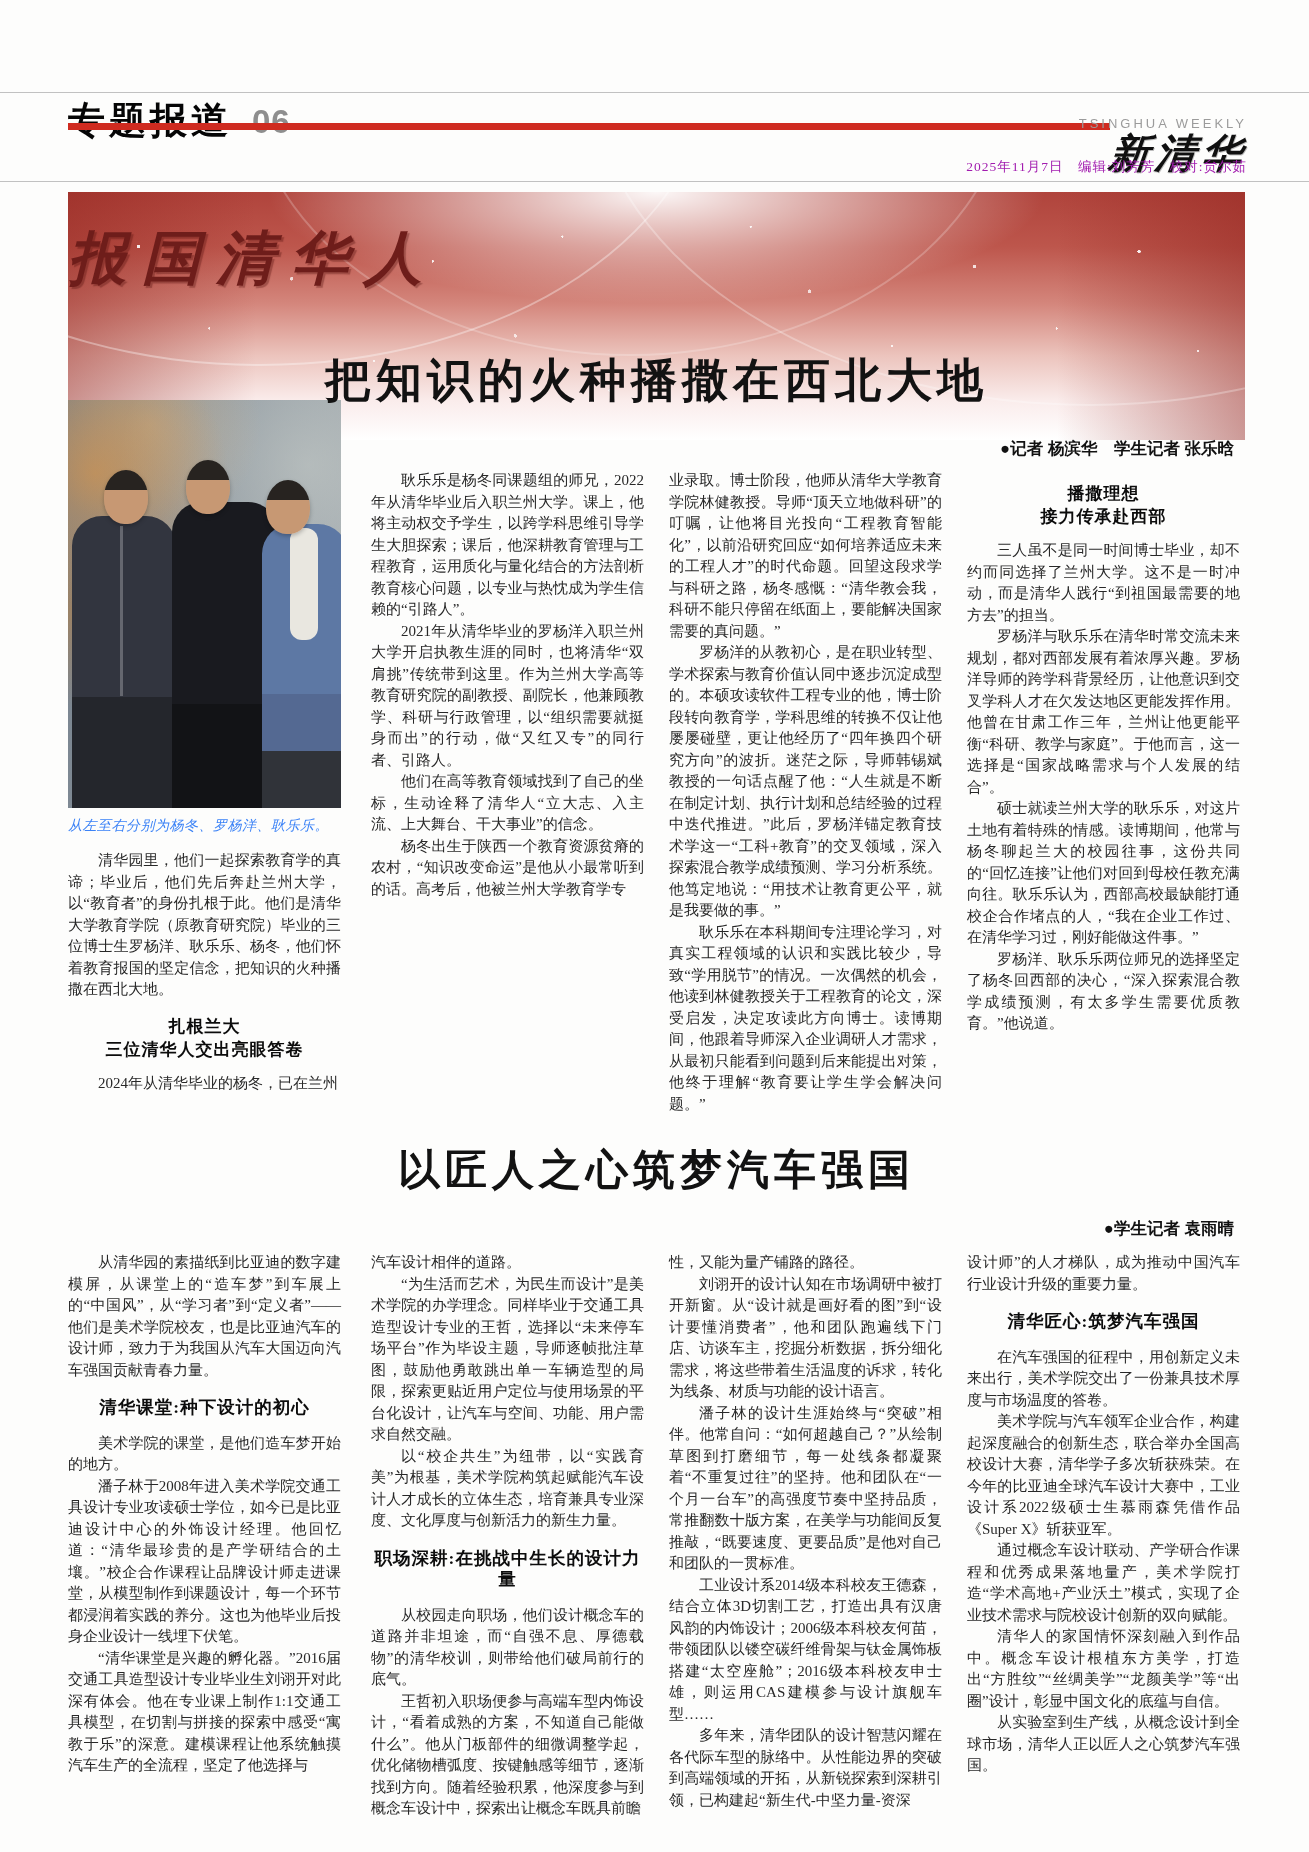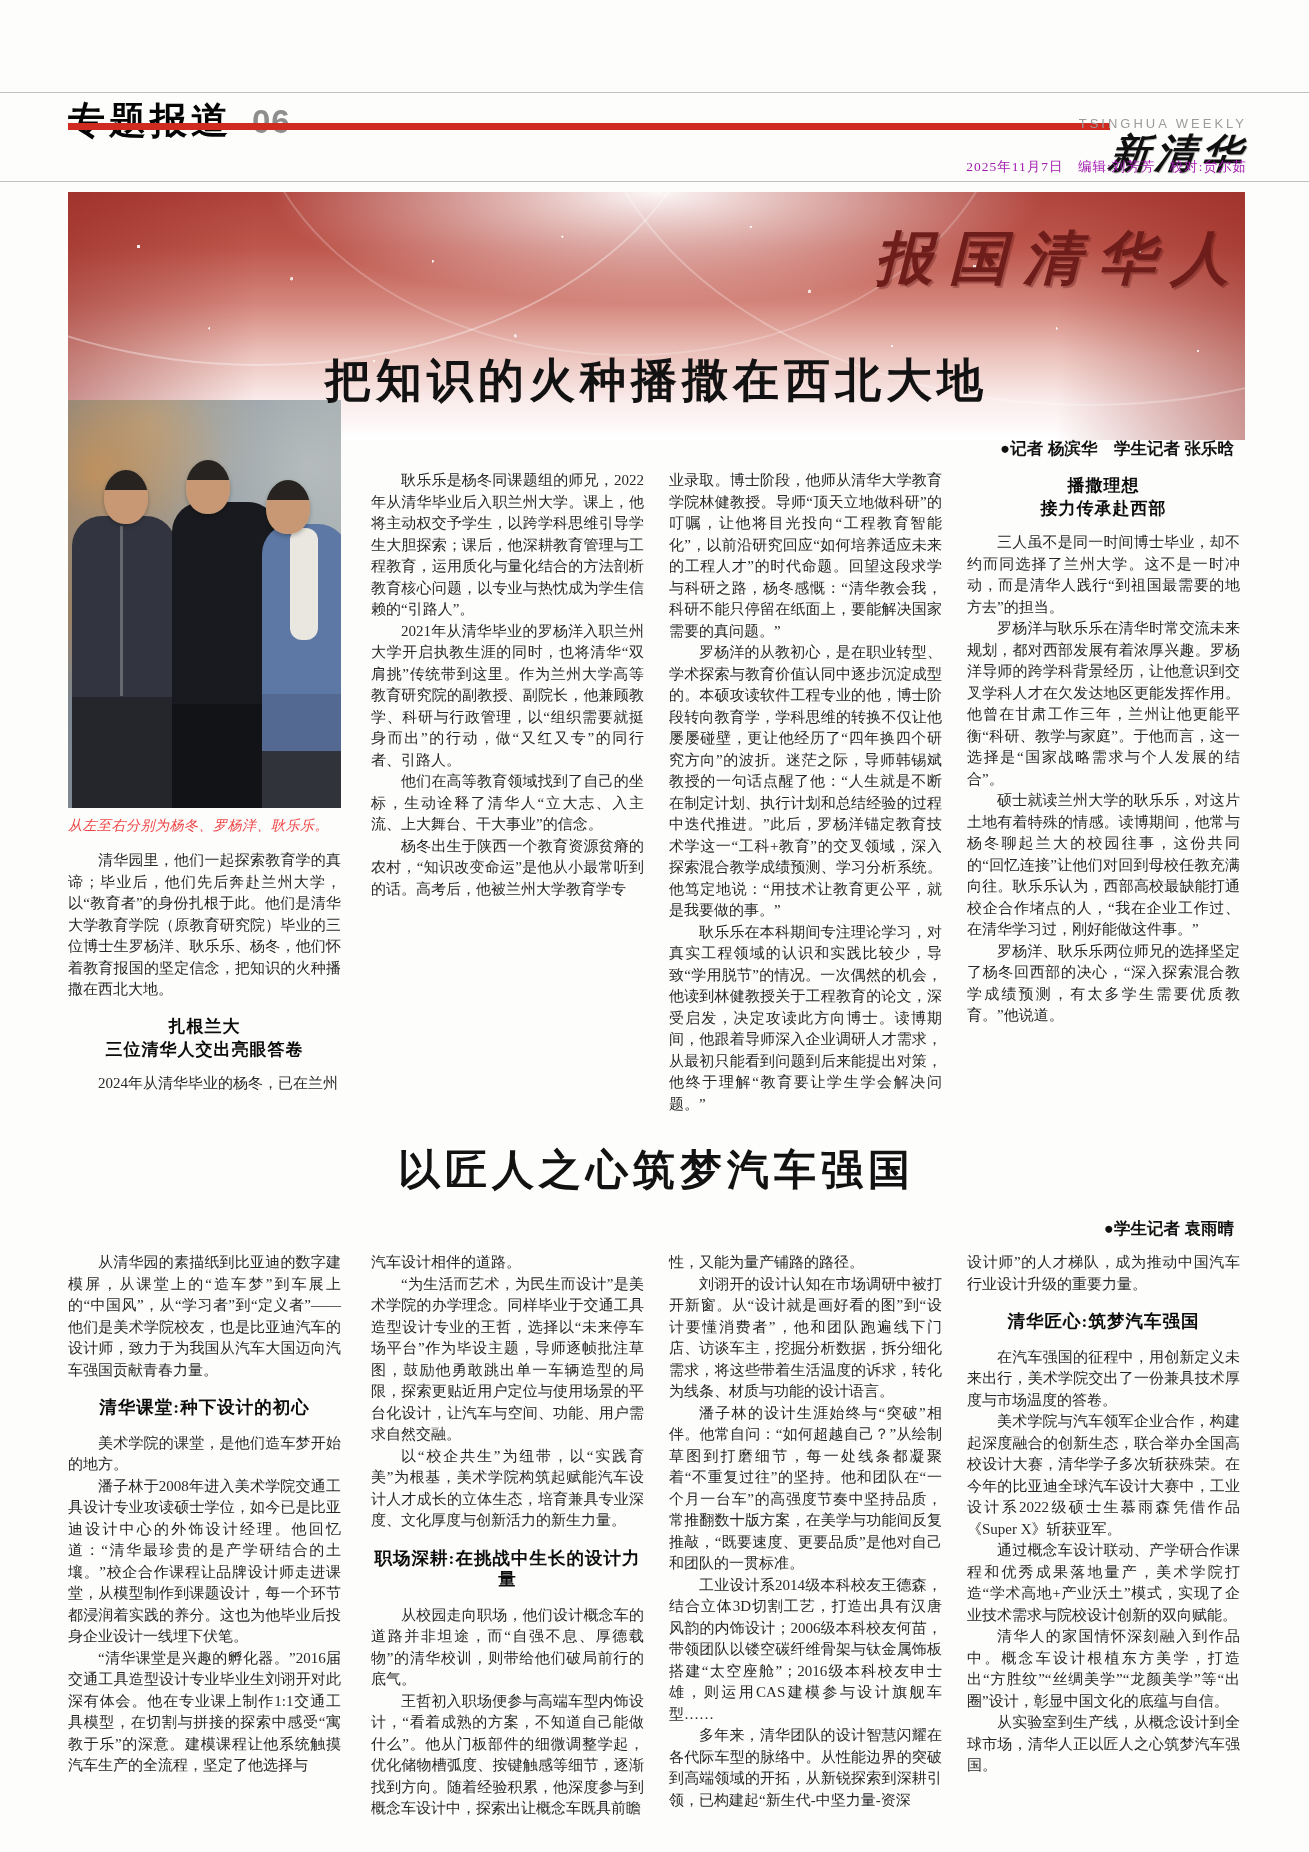--- a/index.html
+++ b/index.html
@@ -39,21 +39,21 @@
       radial-gradient(circle 3px at 77% 30%, rgba(255,255,255,.8) 55%, transparent 60%),
       radial-gradient(circle 2px at 84% 55%, rgba(255,255,255,.85) 55%, transparent 60%),
       radial-gradient(circle 3px at 91% 24%, rgba(255,255,255,.9) 55%, transparent 60%),
       radial-gradient(circle 2px at 96% 64%, rgba(255,255,255,.8) 55%, transparent 60%),
       radial-gradient(circle 2px at 42% 18%, rgba(255,255,255,.9) 55%, transparent 60%),
       radial-gradient(circle 2px at 58% 14%, rgba(255,255,255,.9) 55%, transparent 60%);}
   .arc{position:absolute;border:2px solid rgba(255,255,255,.35);border-radius:50%;}
   .arc1{width:900px;height:600px;left:-260px;top:-430px;}
   .arc2{width:1000px;height:680px;left:520px;top:-470px;border-color:rgba(255,255,255,.28);}
   .arc3{width:760px;height:560px;left:180px;top:-400px;border-color:rgba(255,255,255,.22);}
-  .series-title{position:absolute;left:0;width:100%;top:28px;text-align:right;
+  .series-title{position:absolute;left:0;width:100%;top:28px;text-align:left;
     font-size:58px;font-weight:900;font-style:italic;letter-spacing:16px;color:#6e1d1a;
     text-shadow:2px 2px 1px rgba(80,15,12,.35);}
   .headline-1{position:absolute;left:68px;top:350px;width:1177px;text-align:center;z-index:3;
     font-size:46px;font-weight:900;letter-spacing:5px;color:#121212;}
   .byline{position:absolute;left:68px;width:1166px;text-align:right;z-index:3;
     font-family:"Liberation Sans","DejaVu Sans",sans-serif;font-weight:bold;font-size:16.5px;color:#111;}
   .byline-1{top:438px;}
   .headline-2{position:absolute;left:68px;top:1142px;width:1177px;text-align:center;
     font-size:42px;font-weight:900;letter-spacing:5px;color:#121212;}
   .byline-2{top:1218px;}
@@ -77,21 +77,21 @@
       background:linear-gradient(to bottom,#272320 0 37%, #c79873 37%);box-shadow:0 2px 4px rgba(0,0,0,.25);}
   .head-l{left:36px;top:70px;}
   .head-m{left:118px;top:60px;}
   .head-r{left:198px;top:80px;}
   .torso{position:absolute;bottom:0;border-radius:30px 30px 0 0;}
   .torso-l{left:4px;width:104px;height:292px;background:linear-gradient(to bottom,#32353f 0 62%,#24262c 62%);}
   .torso-l::before{content:"";position:absolute;left:48px;top:10px;width:3px;height:170px;background:rgba(255,255,255,.25);}
   .torso-m{left:104px;width:106px;height:306px;background:linear-gradient(to bottom,#191a1f 0 66%,#121316 66%);}
   .torso-r{left:194px;width:86px;height:284px;background:linear-gradient(to bottom,#5d78a4 0 60%,#546992 60% 80%,#303339 80%);}
   .torso-r::before{content:"";position:absolute;left:28px;top:4px;width:28px;height:112px;background:#e9e7e0;border-radius:12px;}
-  .caption{margin:8px 0 14px;font-size:14px;line-height:20px;font-style:italic;letter-spacing:.5px;color:#ef4444;}
+  .caption{margin:8px 0 14px;font-size:14px;line-height:20px;font-style:italic;letter-spacing:.5px;color:#3b82f6;}
 </style>
 </head>
 <body>
 
 <div class="hairline" style="top:92px"></div>
 <div class="section-title">
   <span>专题报道</span><span class="page-no">06</span>
 </div>
 <div class="red-rule"></div>
 <div class="masthead">
@@ -136,21 +136,21 @@
   <p>杨冬出生于陕西一个教育资源贫瘠的农村，“知识改变命运”是他从小最常听到的话。高考后，他被兰州大学教育学专</p>
 </div>
 
 <div class="col" style="left:669px;top:470px">
   <p class="cont">业录取。博士阶段，他师从清华大学教育学院林健教授。导师“顶天立地做科研”的叮嘱，让他将目光投向“工程教育智能化”，以前沿研究回应“如何培养适应未来的工程人才”的时代命题。回望这段求学与科研之路，杨冬感慨：“清华教会我，科研不能只停留在纸面上，要能解决国家需要的真问题。”</p>
   <p>罗杨洋的从教初心，是在职业转型、学术探索与教育价值认同中逐步沉淀成型的。本硕攻读软件工程专业的他，博士阶段转向教育学，学科思维的转换不仅让他屡屡碰壁，更让他经历了“四年换四个研究方向”的波折。迷茫之际，导师韩锡斌教授的一句话点醒了他：“人生就是不断在制定计划、执行计划和总结经验的过程中迭代推进。”此后，罗杨洋锚定教育技术学这一“工科+教育”的交叉领域，深入探索混合教学成绩预测、学习分析系统。他笃定地说：“用技术让教育更公平，就是我要做的事。”</p>
   <p>耿乐乐在本科期间专注理论学习，对真实工程领域的认识和实践比较少，导致“学用脱节”的情况。一次偶然的机会，他读到林健教授关于工程教育的论文，深受启发，决定攻读此方向博士。读博期间，他跟着导师深入企业调研人才需求，从最初只能看到问题到后来能提出对策，他终于理解“教育要让学生学会解决问题。”</p>
 </div>
 
 <div class="col" style="left:967px;top:464px">
-  <div class="sub2" style="margin-top:10px">
+  <div class="sub2" style="margin-top:18px">
     <div>播撒理想</div>
     <div>接力传承赴西部</div>
   </div>
   <p>三人虽不是同一时间博士毕业，却不约而同选择了兰州大学。这不是一时冲动，而是清华人践行“到祖国最需要的地方去”的担当。</p>
   <p>罗杨洋与耿乐乐在清华时常交流未来规划，都对西部发展有着浓厚兴趣。罗杨洋导师的跨学科背景经历，让他意识到交叉学科人才在欠发达地区更能发挥作用。他曾在甘肃工作三年，兰州让他更能平衡“科研、教学与家庭”。于他而言，这一选择是“国家战略需求与个人发展的结合”。</p>
   <p>硕士就读兰州大学的耿乐乐，对这片土地有着特殊的情感。读博期间，他常与杨冬聊起兰大的校园往事，这份共同的“回忆连接”让他们对回到母校任教充满向往。耿乐乐认为，西部高校最缺能打通校企合作堵点的人，“我在企业工作过、在清华学习过，刚好能做这件事。”</p>
   <p>罗杨洋、耿乐乐两位师兄的选择坚定了杨冬回西部的决心，“深入探索混合教学成绩预测，有太多学生需要优质教育。”他说道。</p>
 </div>
 
 <div class="headline-2">以匠人之心筑梦汽车强国</div>

